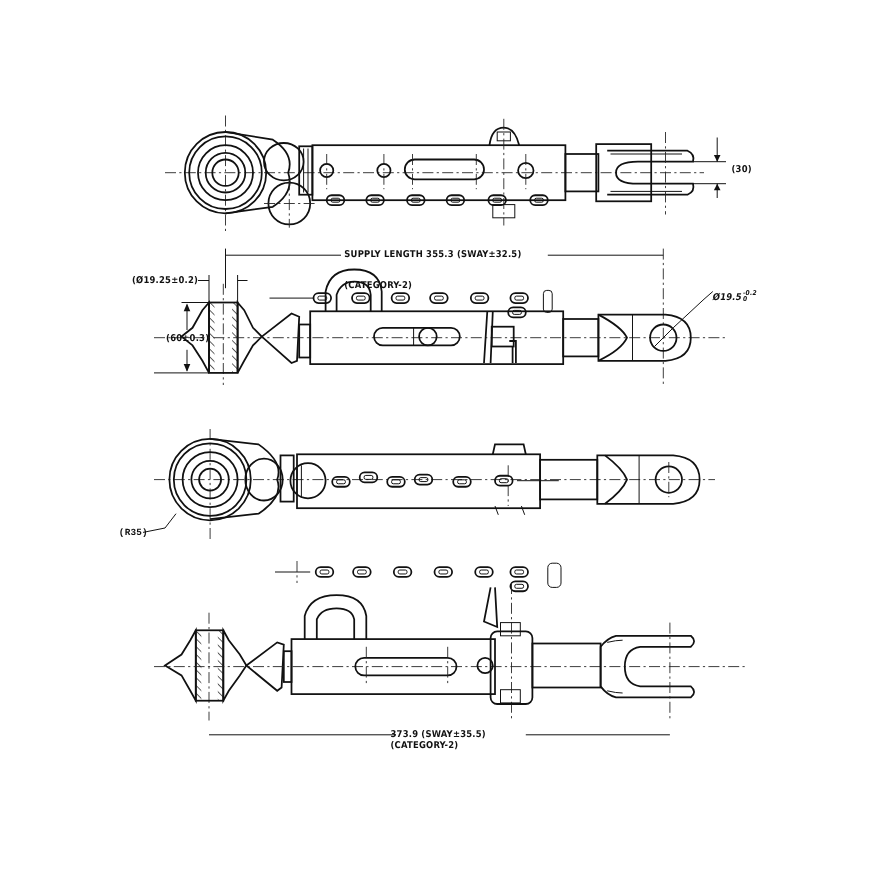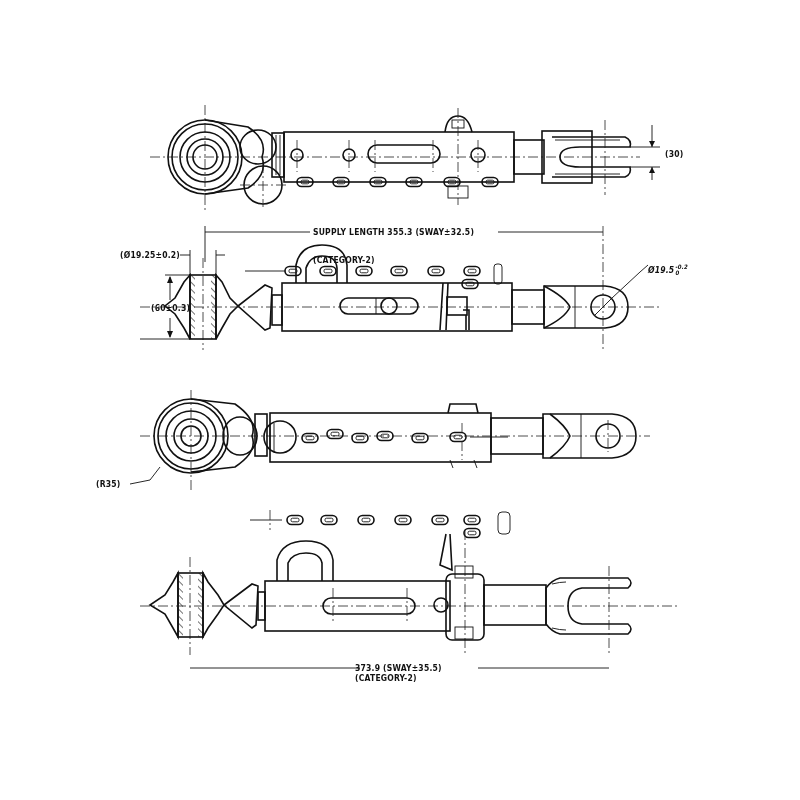--- a/index.html
+++ b/index.html
@@ -241,16 +241,16 @@
 <div class="lbl center" style="left:313px;top:227px;width:185px;">SUPPLY LENGTH 355.3 (SWAY±32.5)</div>
 <div class="lbl center" style="left:313px;top:255px;width:185px;">(CATEGORY-2)</div>
 
 <div class="lbl" style="left:120px;top:250px;">(Ø19.25±0.2)</div>
 <div class="lbl" style="left:126px;top:303px;margin-left:25px;">(60±0.3)</div>
 
 <div class="lbl" style="left:648px;top:264px;font-style:italic;">
   <span>Ø19.5</span><span style="display:inline-block;vertical-align:middle;line-height:6px;font-size:6px;margin-left:1px;"><span style="display:block;">-0.2</span><span style="display:block;">0</span></span>
 </div>
 
-<div class="lbl" style="left:96px;top:479px;">(R35)</div>
+<div class="lbl" style="left:108px;top:479px;font-family:Liberation Mono, monospace;">(R35)</div>
 
 <div class="lbl center" style="left:355px;top:663px;width:125px;">373.9 (SWAY±35.5)</div>
 <div class="lbl center" style="left:355px;top:673px;width:125px;">(CATEGORY-2)</div>
 
 </body></html>

